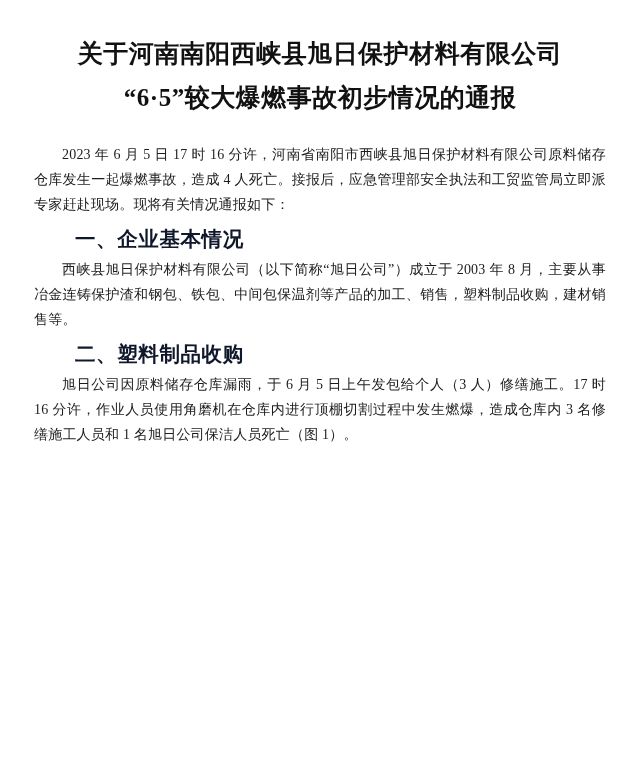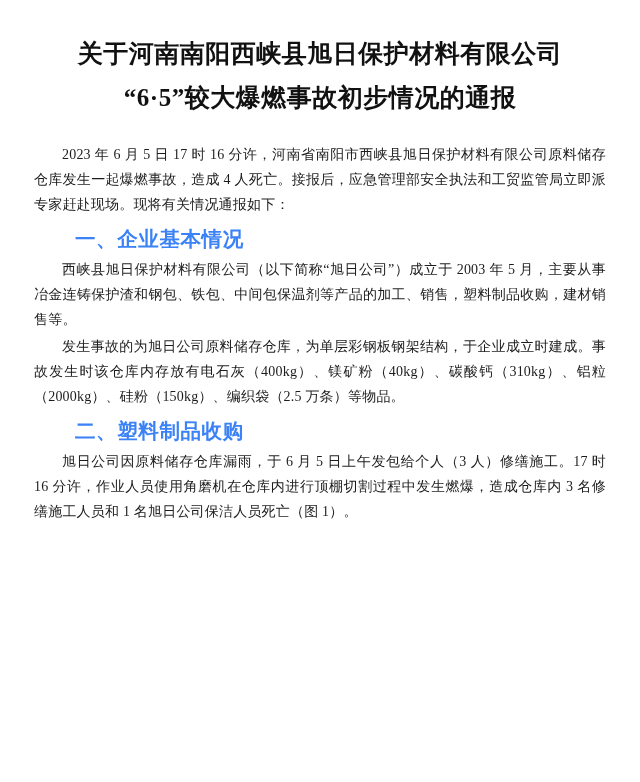--- a/index.html
+++ b/index.html
@@ -51,35 +51,34 @@
     letter-spacing: 0.2px;
     color: #1c1c1c;
   }
   p.heading {
     margin: 3px 0 1px 0;
     font-size: 20.5px;
     line-height: 1.78;
     text-indent: 2em;
     font-weight: bold;
     letter-spacing: 0.6px;
-    color: #3b82f6;
+    color: #0f172a;
   }
 </style>
 </head>
 <body>
 
 <div class="page">
 
   <div class="doc-title">
     <span class="title-line">关于河南南阳西峡县旭日保护材料有限公司</span>
     <span class="title-line title-line-2">“6·5”较大爆燃事故初步情况的通报</span>
   </div>
 
   <div class="body-block">
     <p class="para">2023 年 6 月 5 日 17 时 16 分许，河南省南阳市西峡县旭日保护材料有限公司原料储存仓库发生一起爆燃事故，造成 4 人死亡。接报后，应急管理部安全执法和工贸监管局立即派专家赶赴现场。现将有关情况通报如下：</p>
     <p class="heading">一、企业基本情况</p>
-    <p class="para">西峡县旭日保护材料有限公司（以下简称“旭日公司”）成立于 2003 年 5 月，主要从事冶金连铸保护渣和钢包、铁包、中间包保温剂等产品的加工、销售，塑料制品收购，建材销售等。</p>
-    <p class="para">发生事故的为旭日公司原料储存仓库，为单层彩钢板钢架结构，于企业成立时建成。事故发生时该仓库内存放有电石灰（400kg）、镁矿粉（40kg）、碳酸钙（310kg）、铝粒（2000kg）、硅粉（150kg）、编织袋（2.5 万条）等物品。</p>
+    <p class="para">西峡县旭日保护材料有限公司（以下简称“旭日公司”）成立于 2003 年 8 月，主要从事冶金连铸保护渣和钢包、铁包、中间包保温剂等产品的加工、销售，塑料制品收购，建材销售等。</p>
     <p class="heading">二、塑料制品收购</p>
     <p class="para">旭日公司因原料储存仓库漏雨，于 6 月 5 日上午发包给个人（3 人）修缮施工。17 时 16 分许，作业人员使用角磨机在仓库内进行顶棚切割过程中发生燃爆，造成仓库内 3 名修缮施工人员和 1 名旭日公司保洁人员死亡（图 1）。</p>
   </div>
 
 </div>
 
 </body></html>

